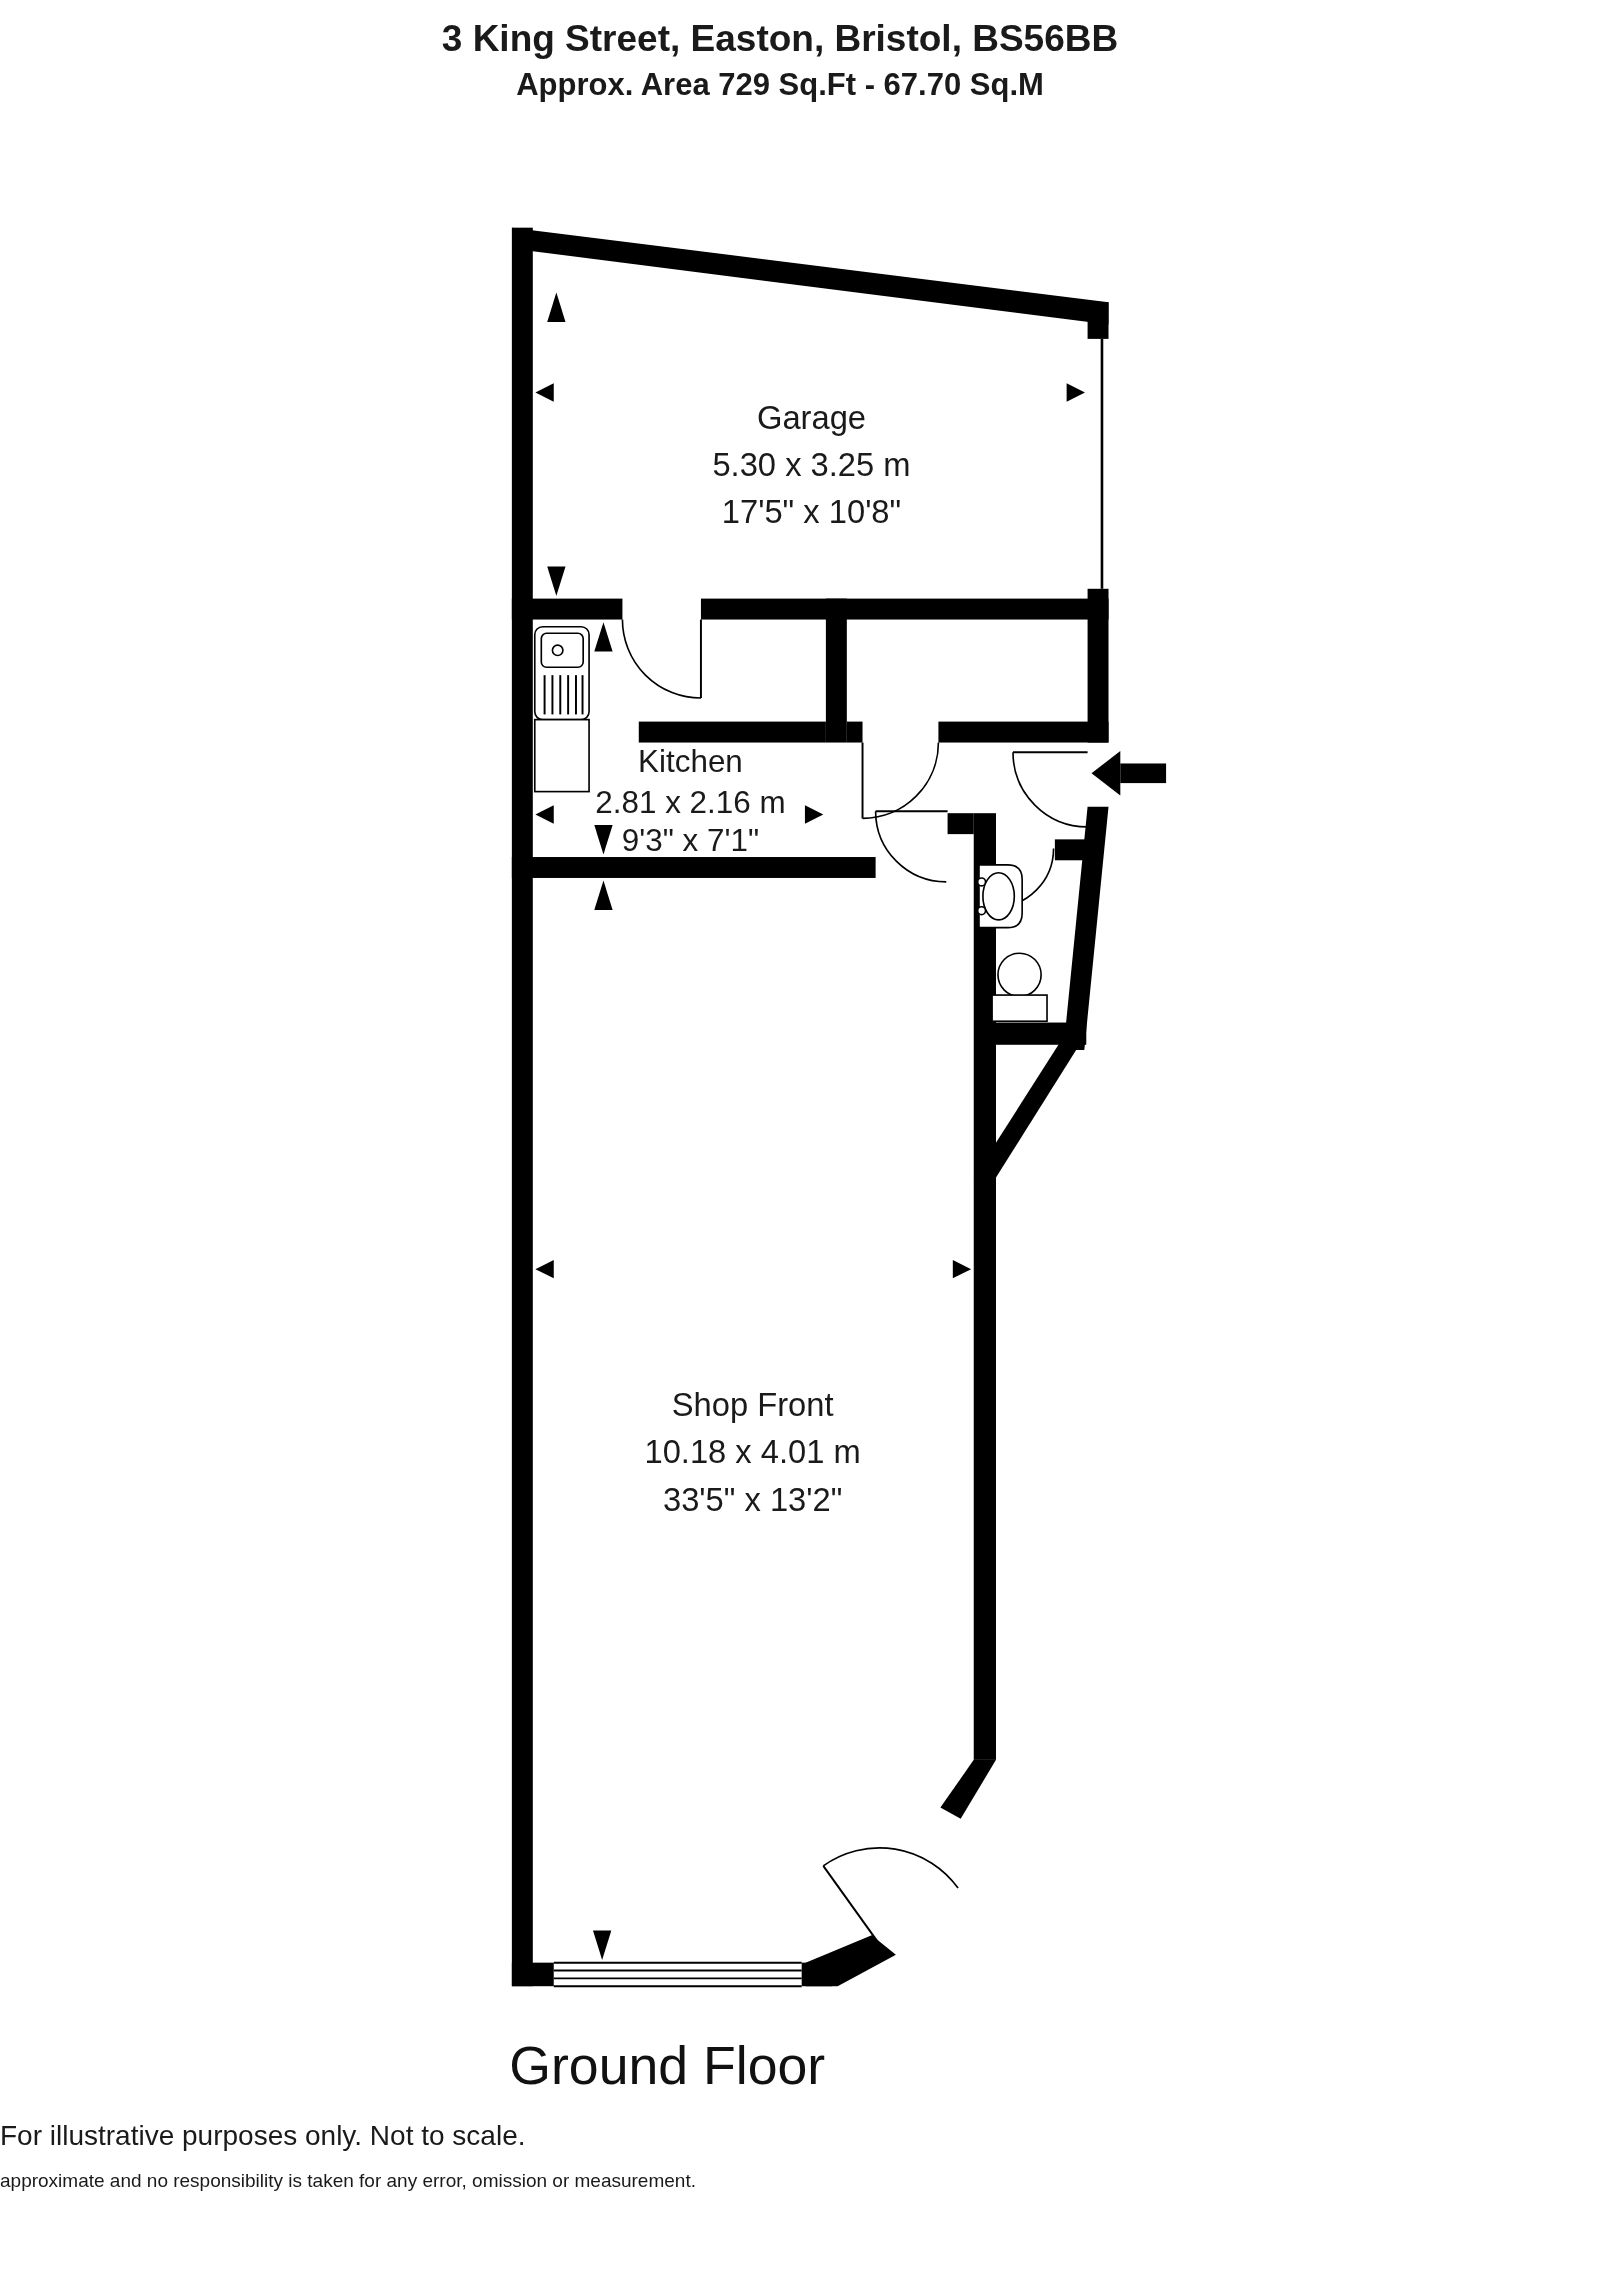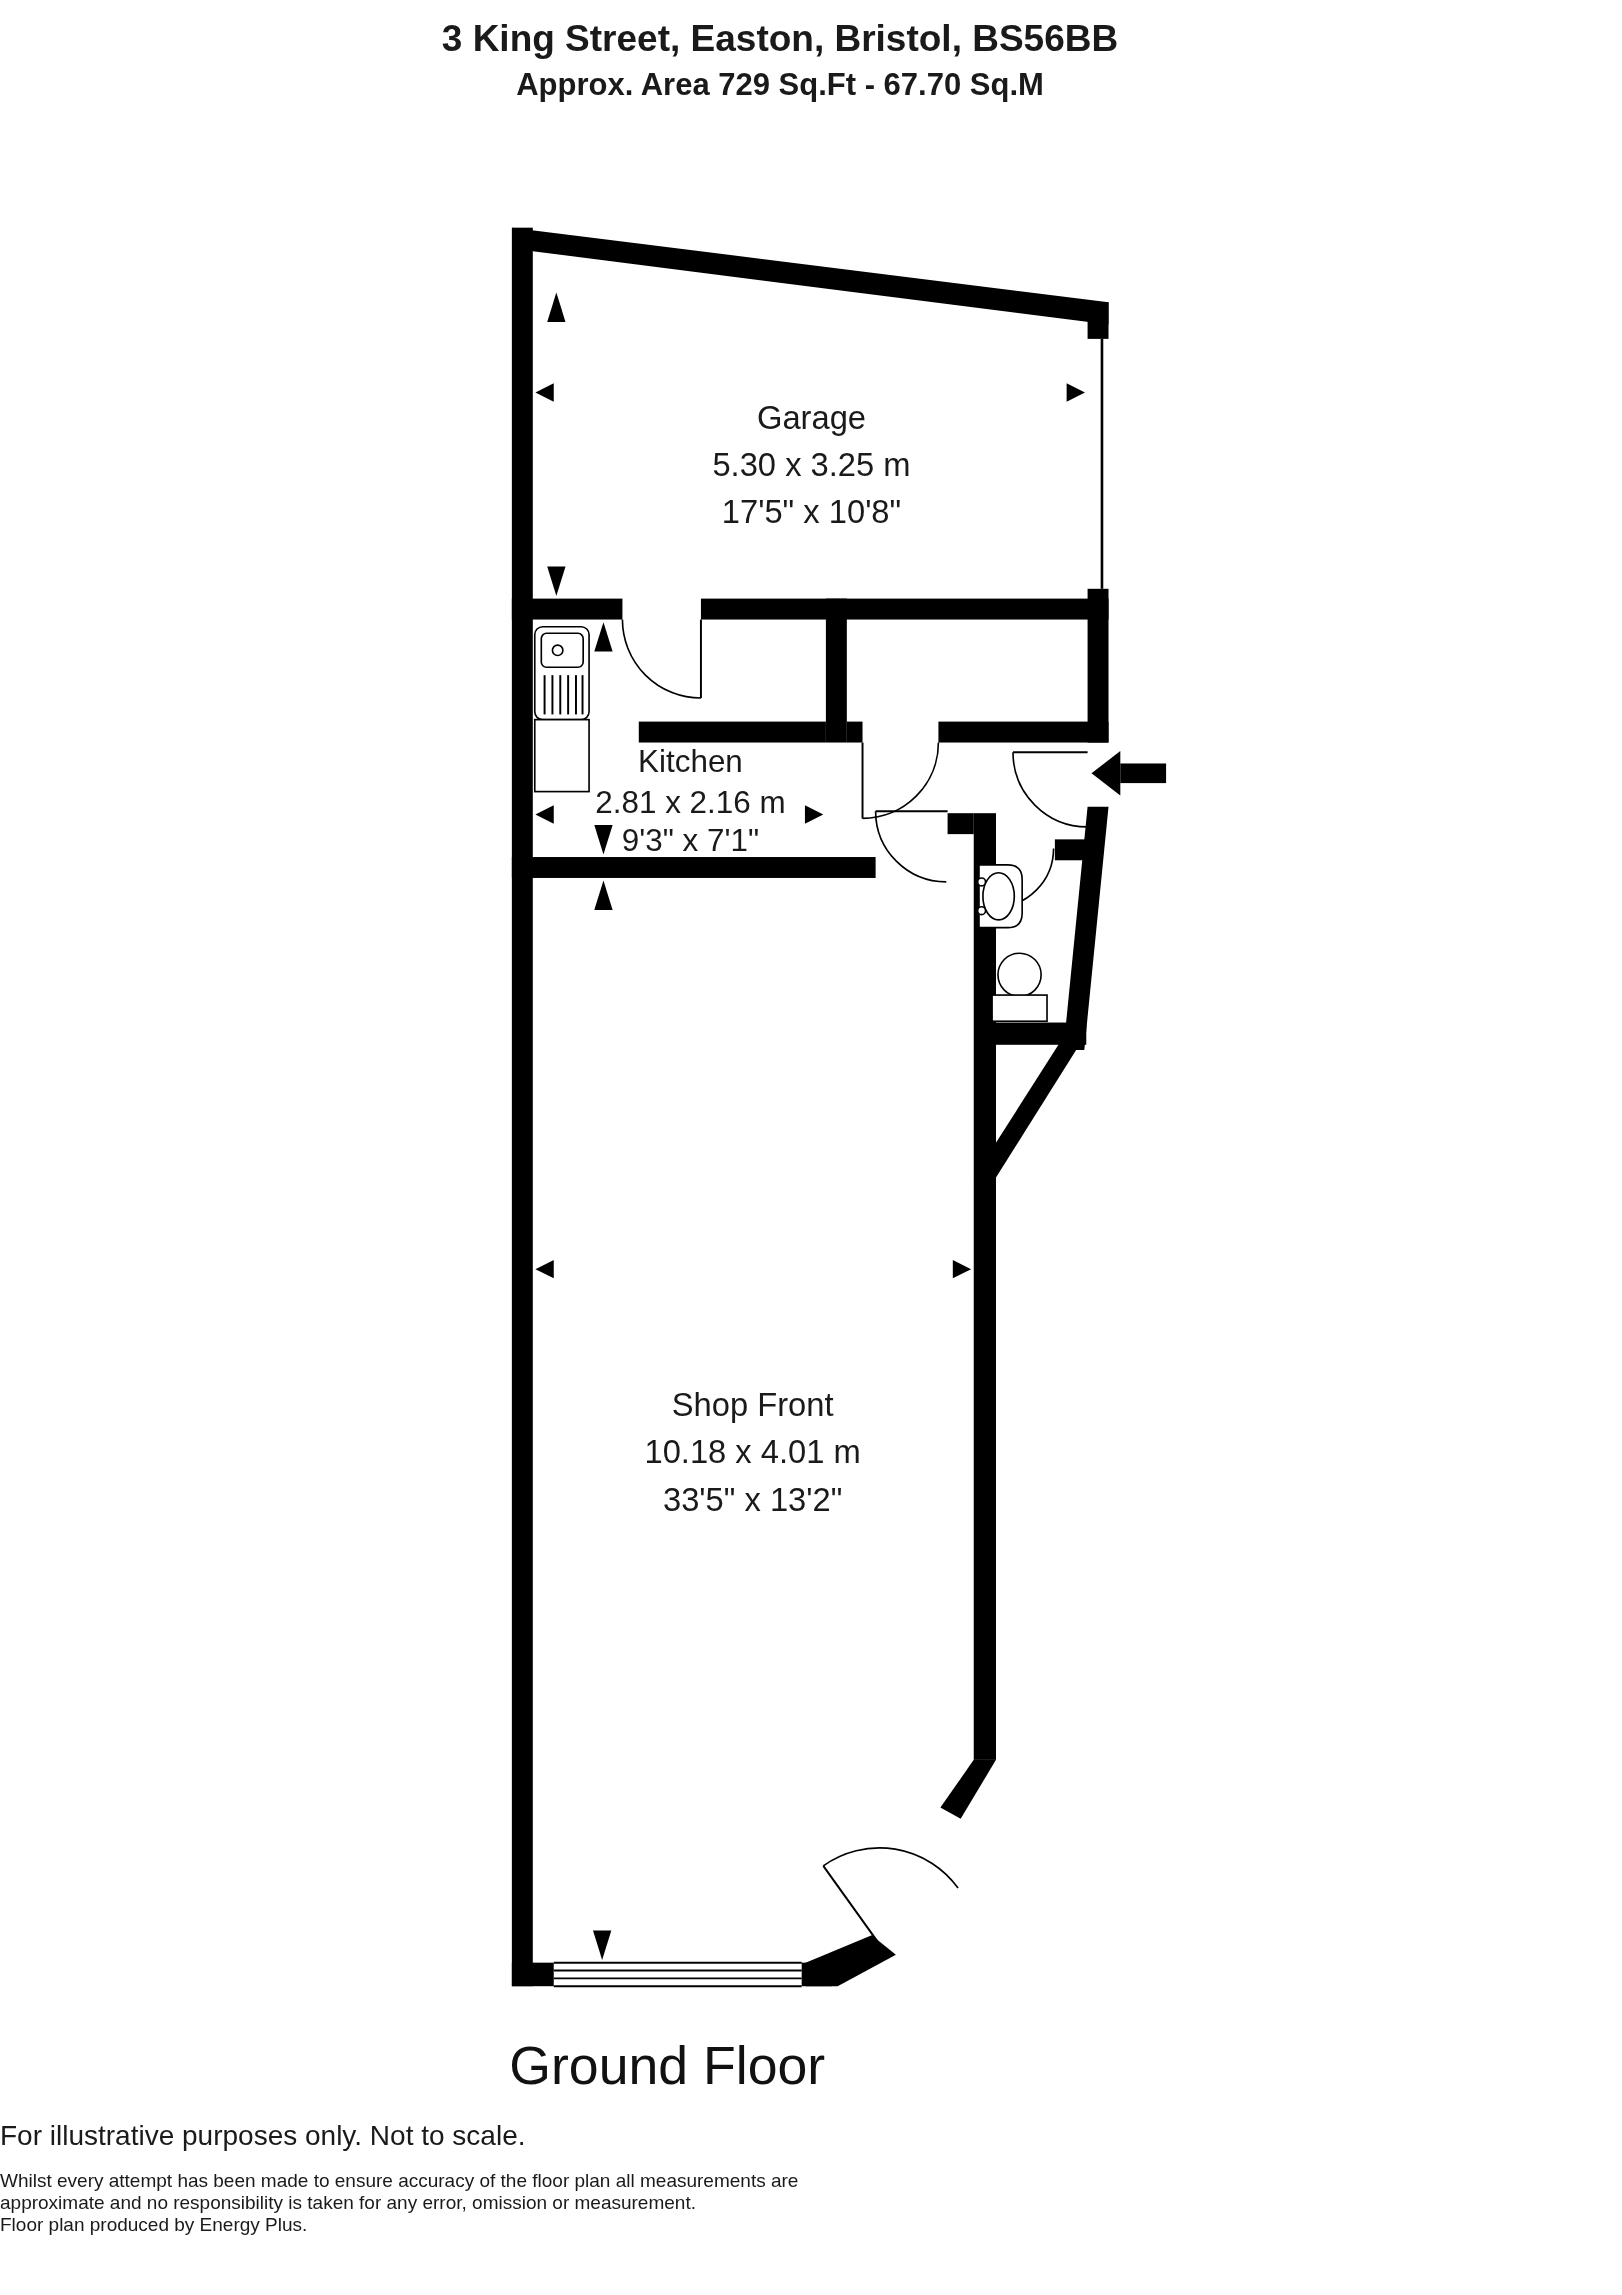--- a/index.html
+++ b/index.html
@@ -159,17 +159,15 @@
     <text class="room-label" x="1150" y="2165">Shop Front</text>
     <text class="room-label" x="1150" y="2237">10.18 x 4.01 m</text>
     <text class="room-label" x="1150" y="2309">33'5" x 13'2"</text>
   </g>
 
   <text class="gf-label" x="778" y="3185">Ground Floor</text>
 </svg>
 
 <div class="ftr" id="footer-notice">For illustrative purposes only. Not to scale.</div>
 <div class="ftr" id="footer-disclaimer">
-  <div>Whilst every attempt has been made to ensure accuracy of the floor plan all measurements are</div>
   <div>approximate and no responsibility is taken for any error, omission or measurement.</div>
-  <div>Floor plan produced by Energy Plus.</div>
 </div>
 
 
 </body></html>

